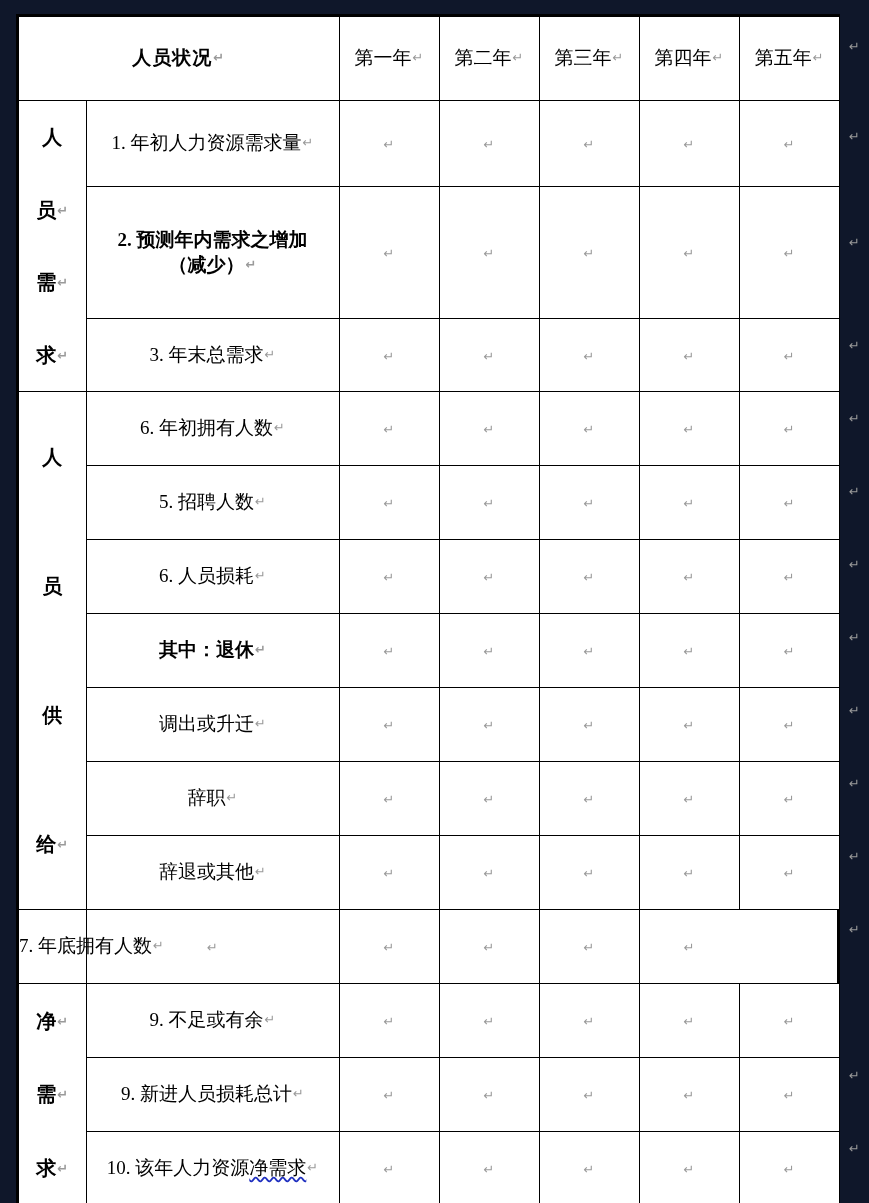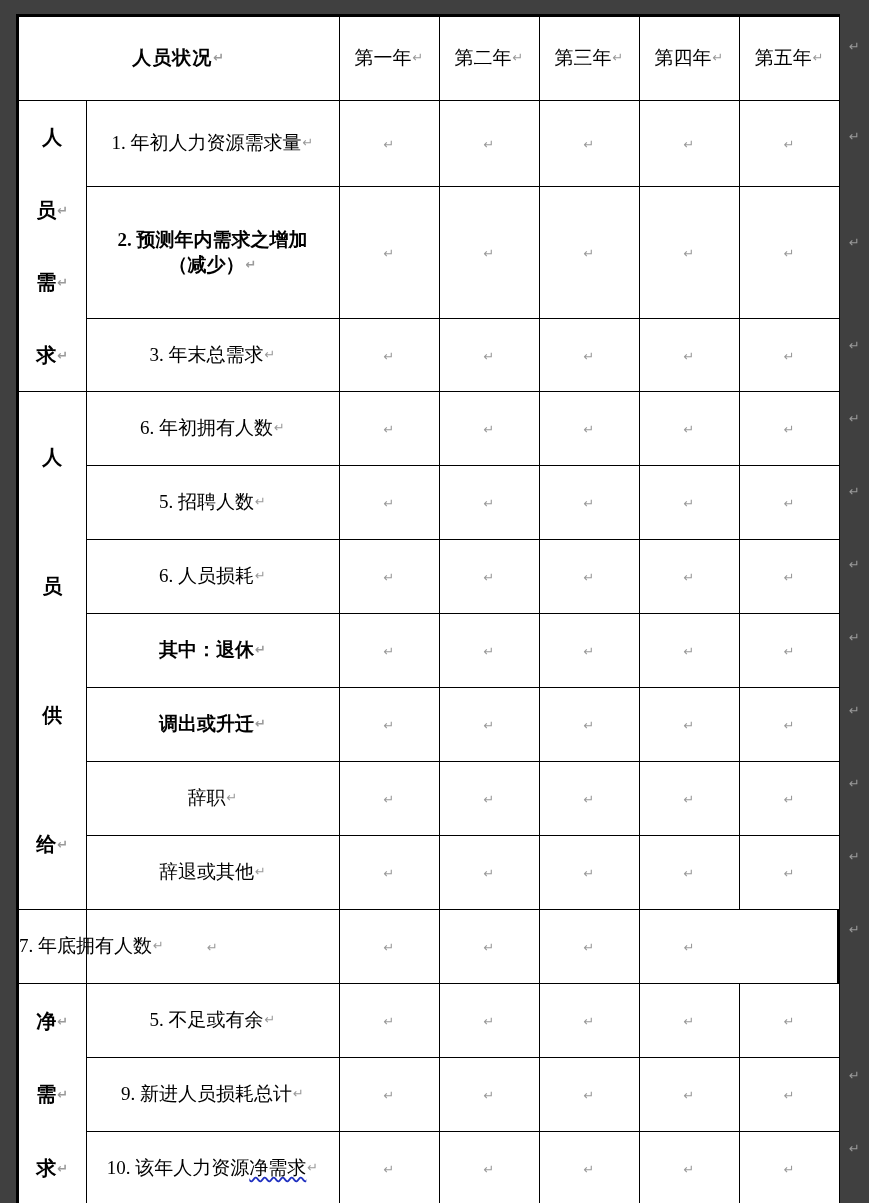--- a/index.html
+++ b/index.html
@@ -13,21 +13,21 @@
     height: 1203px;
     font-family: "Liberation Serif", "DejaVu Serif", serif;
     color: #000000;
     overflow: hidden;
   }
 
   .page {
     position: relative;
     width: 869px;
     height: 1203px;
-    background: #404040;
+    background: #0f172a;
   }
 
   
   .table-wrap {
     position: absolute;
     left: 16px;
     top: 14px;
     width: 824px;
     border: 3px solid #000000;
     box-sizing: border-box;
@@ -254,21 +254,21 @@
         <tr>
           <td class="item-text" style="height:73px;font-weight:bold;"><span>其中：退休</span><span class="ret">↵</span></td>
           <td><span class="cell-ret">↵</span></td>
           <td><span class="cell-ret">↵</span></td>
           <td><span class="cell-ret">↵</span></td>
           <td><span class="cell-ret">↵</span></td>
           <td><span class="cell-ret">↵</span></td>
         </tr>
 
         <tr>
-          <td class="item-text" style="height:73px;font-weight:bold;"><span>调出或升迁</span><span class="ret">↵</span></td>
+          <td class="item-text" style="height:73px;"><span>调出或升迁</span><span class="ret">↵</span></td>
           <td><span class="cell-ret">↵</span></td>
           <td><span class="cell-ret">↵</span></td>
           <td><span class="cell-ret">↵</span></td>
           <td><span class="cell-ret">↵</span></td>
           <td><span class="cell-ret">↵</span></td>
         </tr>
 
         <tr>
           <td class="item-text" style="height:73px;"><span>辞职</span><span class="ret">↵</span></td>
           <td><span class="cell-ret">↵</span></td>
@@ -297,21 +297,21 @@
         </tr>
 
         <tr>
           <td class="group-cell sec-top" rowspan="3" style="height:218px;">
             <div class="group-stack" style="padding:14px 0;">
               <span><span>净</span><span class="ret">↵</span></span>
               <span><span>需</span><span class="ret">↵</span></span>
               <span><span>求</span><span class="ret">↵</span></span>
             </div>
           </td>
-          <td class="item-text sec-top" style="height:73px;"><span>5. 不足或有余</span><span class="ret">↵</span></td>
+          <td class="item-text sec-top" style="height:73px;"><span>9. 不足或有余</span><span class="ret">↵</span></td>
           <td class="sec-top"><span class="cell-ret">↵</span></td>
           <td class="sec-top"><span class="cell-ret">↵</span></td>
           <td class="sec-top"><span class="cell-ret">↵</span></td>
           <td class="sec-top"><span class="cell-ret">↵</span></td>
           <td class="sec-top"><span class="cell-ret">↵</span></td>
         </tr>
 
         <tr>
           <td class="item-text" style="height:73px;"><span>9. 新进人员损耗总计</span><span class="ret">↵</span></td>
           <td><span class="cell-ret">↵</span></td>

